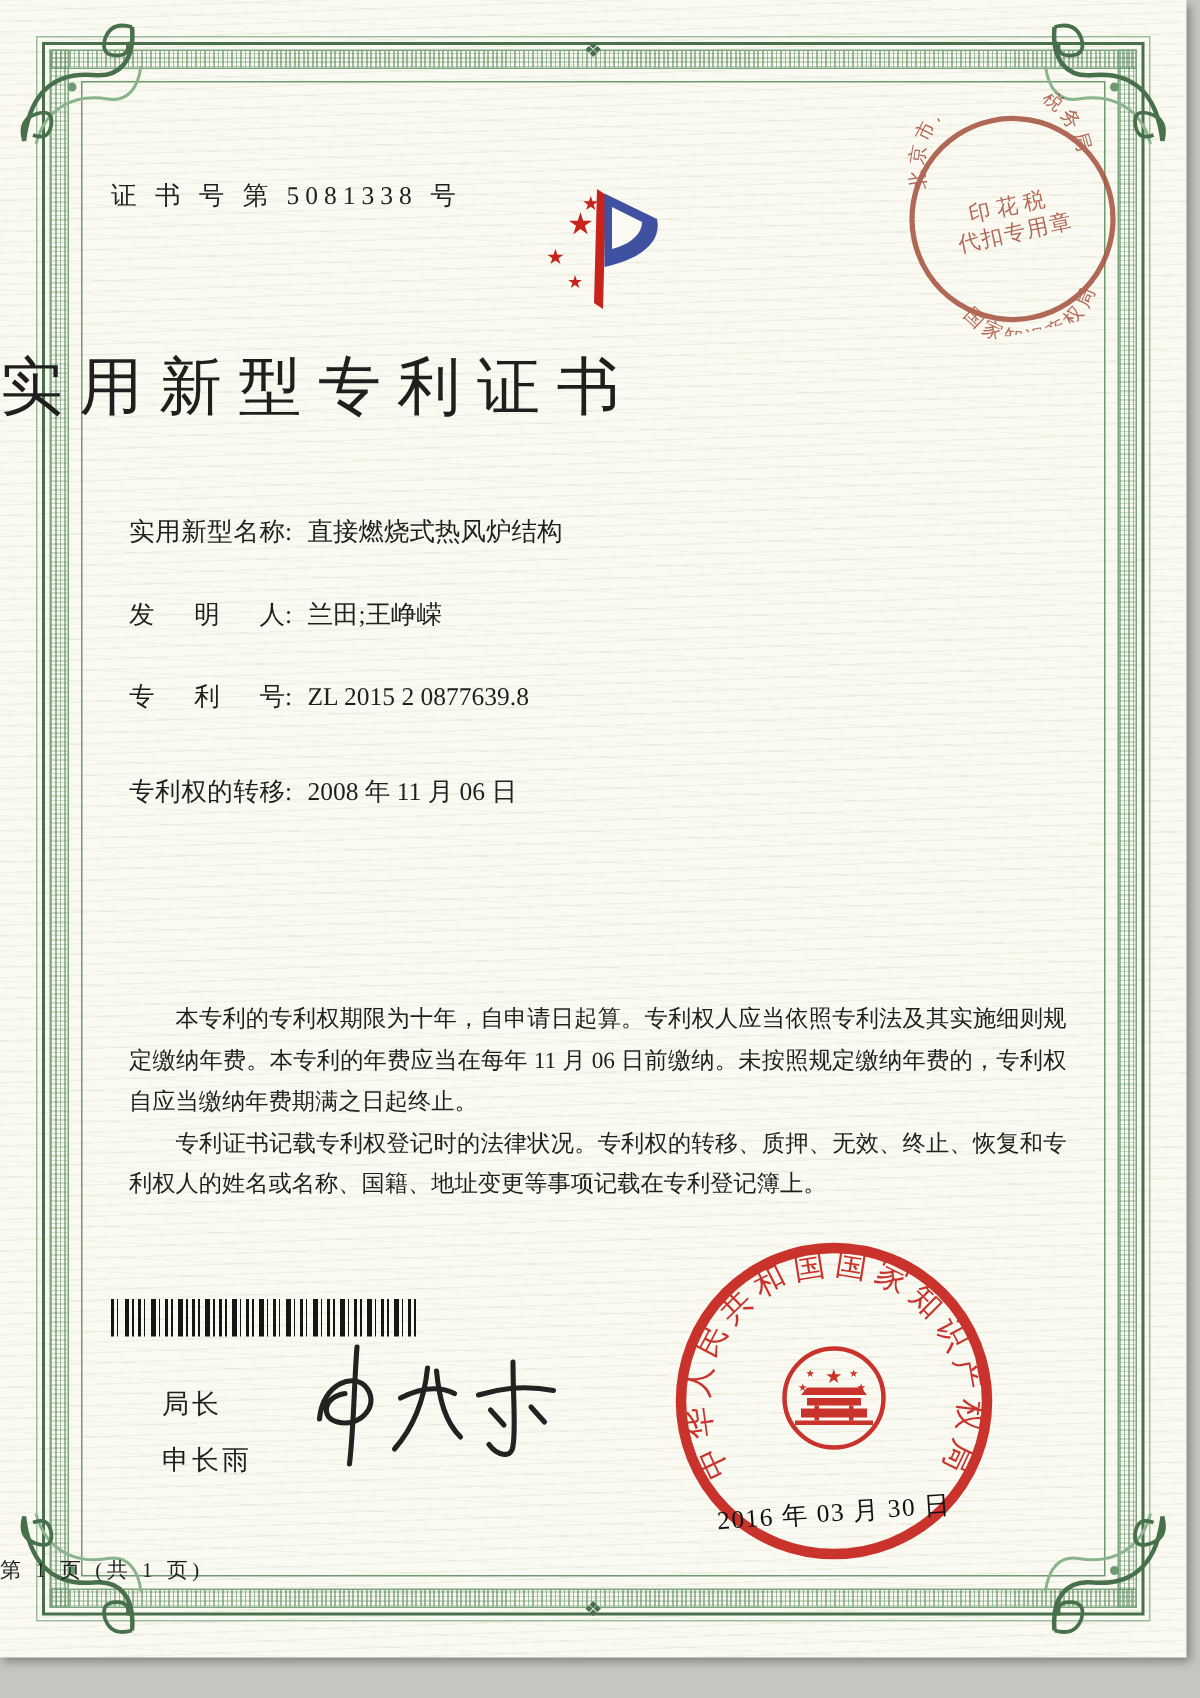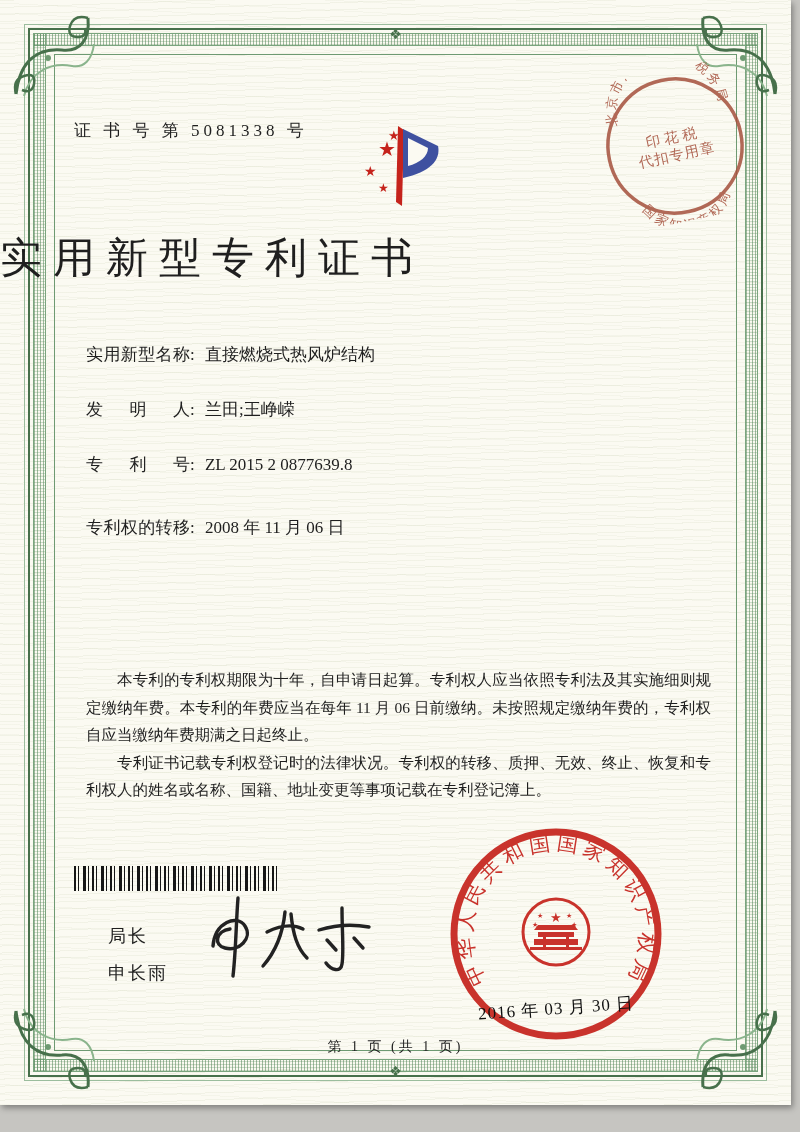--- a/index.html
+++ b/index.html
@@ -67,21 +67,21 @@
   .signer div { margin-bottom:13px; }
   .signature { position:absolute; left:185px; top:888px; }
 
   .seal { position:absolute; left:446px; top:824px; width:220px; height:220px; opacity:.92; }
   .seal-date { position:absolute; left:446px; top:997px; width:220px; text-align:center;
                font-size:17px; letter-spacing:1px; color:#111; transform:rotate(-4deg); z-index:5; }
 
   .tax-stamp { position:absolute; left:599px; top:70px; width:152px; height:152px;
                transform:rotate(-12deg); opacity:.85; z-index:4; }
 
-  .footer { position:absolute; top:1038px; left:0; width:100%; text-align:center;
+  .footer { position:absolute; top:1038px; left:0; width:100%; 
             font-size:14px; letter-spacing:3px; }
 </style>
 </head>
 <body>
 
 <div class="page">
 
   <div class="bd-line-outer"></div>
   <div class="bd-line-main"></div>
   <div class="bd-band top"></div>

